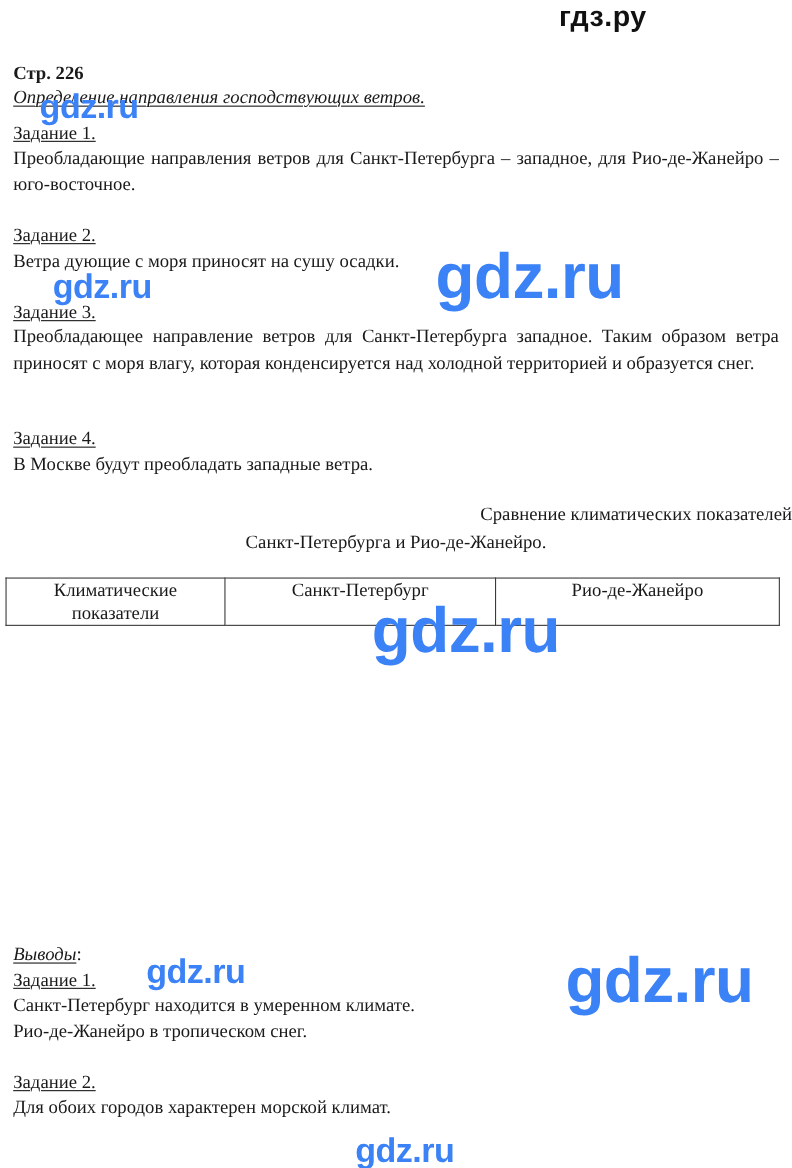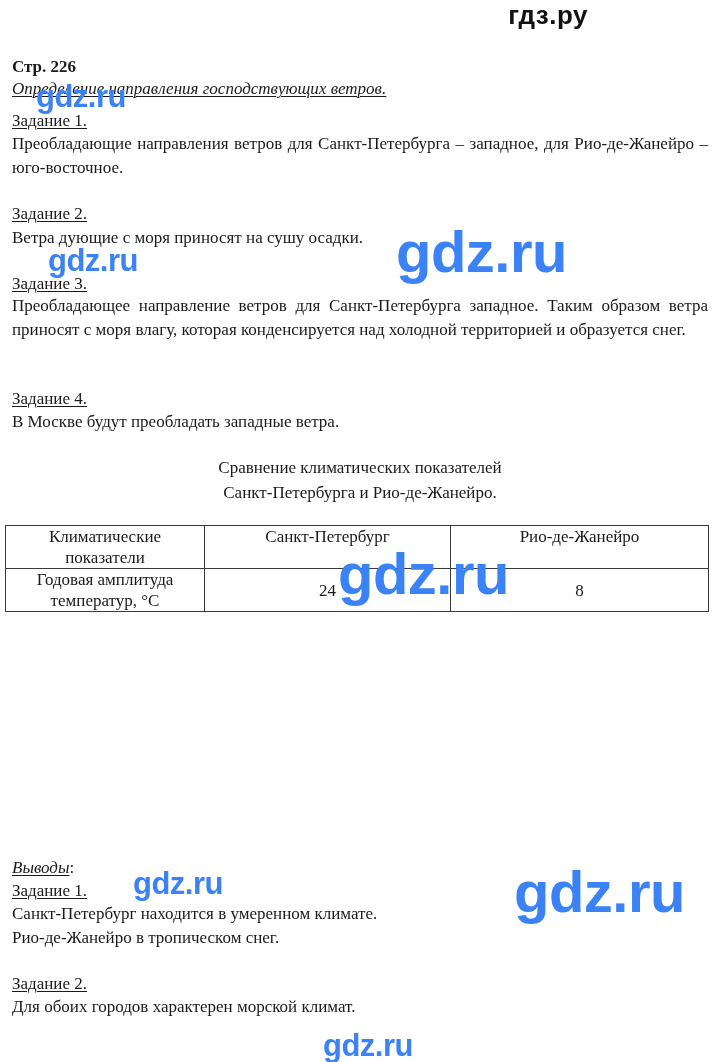--- a/index.html
+++ b/index.html
@@ -40,34 +40,29 @@
 
 <div class="abs txt u" style="left:12px; top:202px;">Задание 2.</div>
 <div class="abs txt para" style="top:226px;">Ветра дующие с моря приносят на сушу осадки.</div>
 
 <div class="abs txt u" style="left:12px; top:272px;">Задание 3.</div>
 <div class="abs txt para" style="top:294px;">Преобладающее направление ветров для Санкт-Петербурга западное. Таким образом ветра приносят с моря влагу, которая конденсируется над холодной территорией и образуется снег.</div>
 
 <div class="abs txt u" style="left:12px; top:387px;">Задание 4.</div>
 <div class="abs txt para" style="top:410px;">В Москве будут преобладать западные ветра.</div>
 
-<div class="abs caption" style="top:455px;">Сравнение климатических показателей</div>
+<div class="abs caption" style="top:455px;text-align:right;">Сравнение климатических показателей</div>
 <div class="abs caption" style="top:480px;">Санкт-Петербурга и Рио-де-Жанейро.</div>
 
 <table class="clim">
   <tbody>
       <tr class="hdr" style="height:43px;">
     <td class="c1">Климатические показатели</td>
     <td class="c2">Санкт-Петербург</td>
     <td>Рио-де-Жанейро</td>
-  </tr>
-  <tr style="height:43px;">
-    <td class="c1">Годовая амплитуда температур, °C</td>
-    <td>24</td>
-    <td>8</td>
   </tr>
 </tbody>
   </table>
 
 <div class="abs txt" style="left:12px; top:856px;"><span class="u" style="font-style:italic;">Выводы</span><span>:</span></div>
 <div class="abs txt u" style="left:12px; top:879px;">Задание 1.</div>
 <div class="abs txt" style="left:12px; top:902px;">Санкт-Петербург находится в умеренном климате.</div>
 <div class="abs txt" style="left:12px; top:926px;">Рио-де-Жанейро в тропическом снег.</div>
 <div class="abs txt u" style="left:12px; top:972px;">Задание 2.</div>
 <div class="abs txt" style="left:12px; top:995px;">Для обоих городов характерен морской климат.</div>

